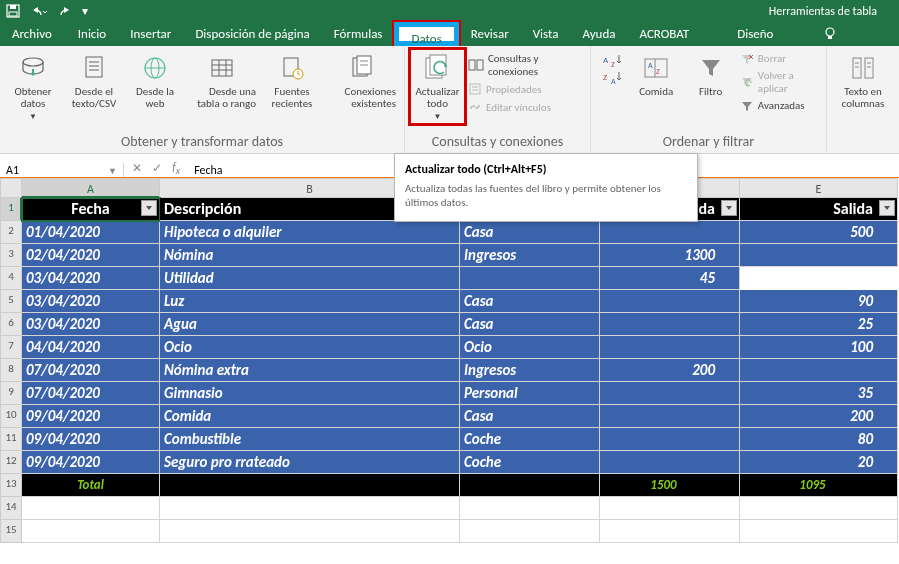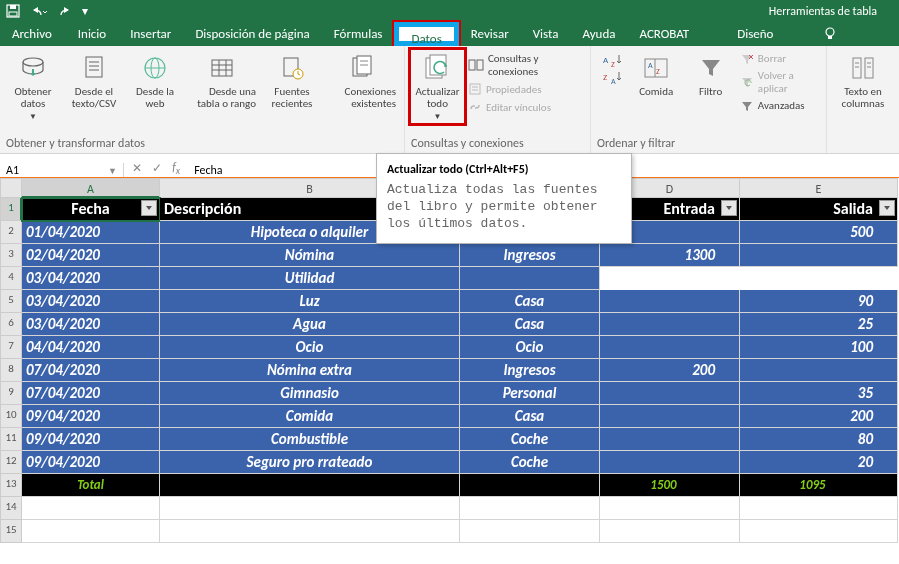--- a/index.html
+++ b/index.html
@@ -15,56 +15,56 @@
 .tab { padding: 4px 12px 5px; font-size: 13px; cursor: pointer; }
 .tab.file { padding-left: 6px; padding-right: 14px; }
 .tab.active { background: #fff; color: #217346; }
 .tab.highlighted { outline: 2px solid #d20000; outline-offset: 0; border: 5px solid #0ea5e9; }
 .tab.context { color: #fff; padding-left: 36px; padding-right: 36px; }
 .tabs .tell-me { margin-left: 14px; display: flex; align-items: center; }
 
 
 .ribbon { background: #f3f3f3; border-bottom: 1px solid #d4d4d4; height: 108px; display: flex; position: relative; }
 .grp { border-right: 1px solid #e1e1e1; padding: 2px 6px 0; display: flex; flex-direction: column; justify-content: space-between; }
-.grp-label { text-align: left; font-size: 12px; color: #666; padding: 2px 0 3px; }
+.grp-label { text-align: center; font-size: 14px; color: #666; padding: 2px 0 3px; }
 .grp-body { flex: 1; display: flex; gap: 4px; align-items: flex-start; padding-top: 2px; }
 .bigbtn { display: flex; flex-direction: column; align-items: center; width: 60px; padding: 2px; text-align: center; font-size: 11px; color: #444; line-height: 1.1; gap: 2px; cursor: pointer; }
 .bigbtn .ico { width: 32px; height: 32px; display: flex; align-items: center; justify-content: center; }
 .bigbtn.narrow { width: 54px; }
 .bigbtn.wide { width: 72px; text-align: right; }
 .smallrow { display: flex; flex-direction: column; gap: 4px; font-size: 11px; color: #444; padding-top: 2px; }
 .smallrow .item { display: flex; align-items: center; gap: 4px; cursor: pointer; }
 .smallrow .item.disabled { color: #aaa; }
 .red-box { outline: 3px solid #d20000; }
 svg { display: block; }
 
 
-.tooltip { position: absolute; top: 100%; left: 376px; width: 256px; background: #fff; border: 1px solid #b6b6b6; box-shadow: 2px 2px 4px rgba(0,0,0,.2); padding: 8px 10px 10px; z-index: 10; }
+.tooltip { position: absolute; top: 100%; left: 394px; width: 304px; background: #fff; border: 1px solid #b6b6b6; box-shadow: 2px 2px 4px rgba(0,0,0,.2); padding: 8px 10px 10px; z-index: 10; }
 .tooltip .tt-title { font-weight: 600; font-size: 12px; margin-bottom: 6px; }
-.tooltip .tt-body { font-size: 13px; color: #666; line-height: 1.3; font-family: Liberation Mono, monospace; }
+.tooltip .tt-body { font-size: 11px; color: #666; line-height: 1.3; }
 
 
 .namebox-row { display: flex; align-items: flex-end; border-bottom: 1px solid #f97316; height: 24px; background: #fff; }
 .namebox { width: 124px; border-right: 1px solid #d4d4d4; padding: 0 6px; display: flex; align-items: center; justify-content: space-between; font-size: 12px; }
 .fx-icons { display: flex; align-items: center; gap: 10px; padding: 0 8px; color: #888; }
 .formula-input { flex: 1; padding: 0 6px; font-size: 12px; color: #000; }
 
 
 .grid { display: grid; grid-template-columns: 22px 138px 300px 140px 140px 158px; }
 .colhead { background: #e6e6e6; border: 1px solid #ccc; border-left: none; text-align: center; font-size: 12px; color: #555; height: 20px; line-height: 20px; position: relative; }
 .colhead:first-child { border-left: 1px solid #ccc; }
 .colhead.sel { background: #d2d2d2; color: #217346; }
 .colhead.sel::after { content: ""; position: absolute; left: 0; right: 0; bottom: -1px; height: 2px; background: #217346; }
 .rowhead { background: #e6e6e6; border: 1px solid #ccc; border-top: none; text-align: center; font-size: 11px; color: #555; line-height: 20px; }
 .rowhead.sel { background: #d2d2d2; color: #217346; position: relative; }
 .rowhead.sel::after { content: ""; position: absolute; top: 0; bottom: 0; right: -1px; width: 2px; background: #217346; }
 .cell { border-right: 1px solid #d4d4d4; border-bottom: 1px solid #d4d4d4; height: 23px; line-height: 22px; padding: 0 4px; overflow: hidden; }
 .hdr-row .cell { background: #000; color: #fff; font-weight: 800; font-size: 16px; font-style: normal; position: relative; }
 .hdr-row .cell .filter { position: absolute; right: 2px; top: 2px; width: 16px; height: 16px; background: #e6e6e6; border: 1px solid #999; display: flex; align-items: center; justify-content: center; }
-.data .cell { background: #3b63ac; color: #fff; font-weight: 800; font-style: italic; font-size: 15px; text-align: center; }
+.data .cell { background: #3b63ac; color: #fff; font-weight: 800; font-style: italic; font-size: 15px; }
 .data .cell.a { text-align: left; }
 .data .cell.d, .data .cell.e { text-align: right; padding-right: 24px; }
 .total .cell { background: #000; color: #84cc16; font-weight: 800; font-style: italic; font-size: 13px; }
 .total .cell.a { text-align: center; }
 .total .cell.d, .total .cell.e { text-align: center; padding-right: 16px; }
 .empty .cell { background: #fff; }
 .cell.active-cell { outline: 2px solid #217346; outline-offset: -1px; }
 .corner { background: #e6e6e6; border: 1px solid #ccc; }
 </style>
 </head>
@@ -394,20 +394,21 @@
       <div class="cell">Nómina</div>
       <div class="cell">Ingresos</div>
       <div class="cell d">1300</div>
       <div class="cell e"></div>
     </div>
     <div class="grid data">
       <div class="rowhead">4</div>
       <div class="cell a">03/04/2020</div>
       <div class="cell">Utilidad</div>
       <div class="cell d"></div>
+      <div class="cell e">45</div>
     </div>
     <div class="grid data">
       <div class="rowhead">5</div>
       <div class="cell a">03/04/2020</div>
       <div class="cell">Luz</div>
       <div class="cell">Casa</div>
       <div class="cell d"></div>
       <div class="cell e">90</div>
     </div>
     <div class="grid data">

